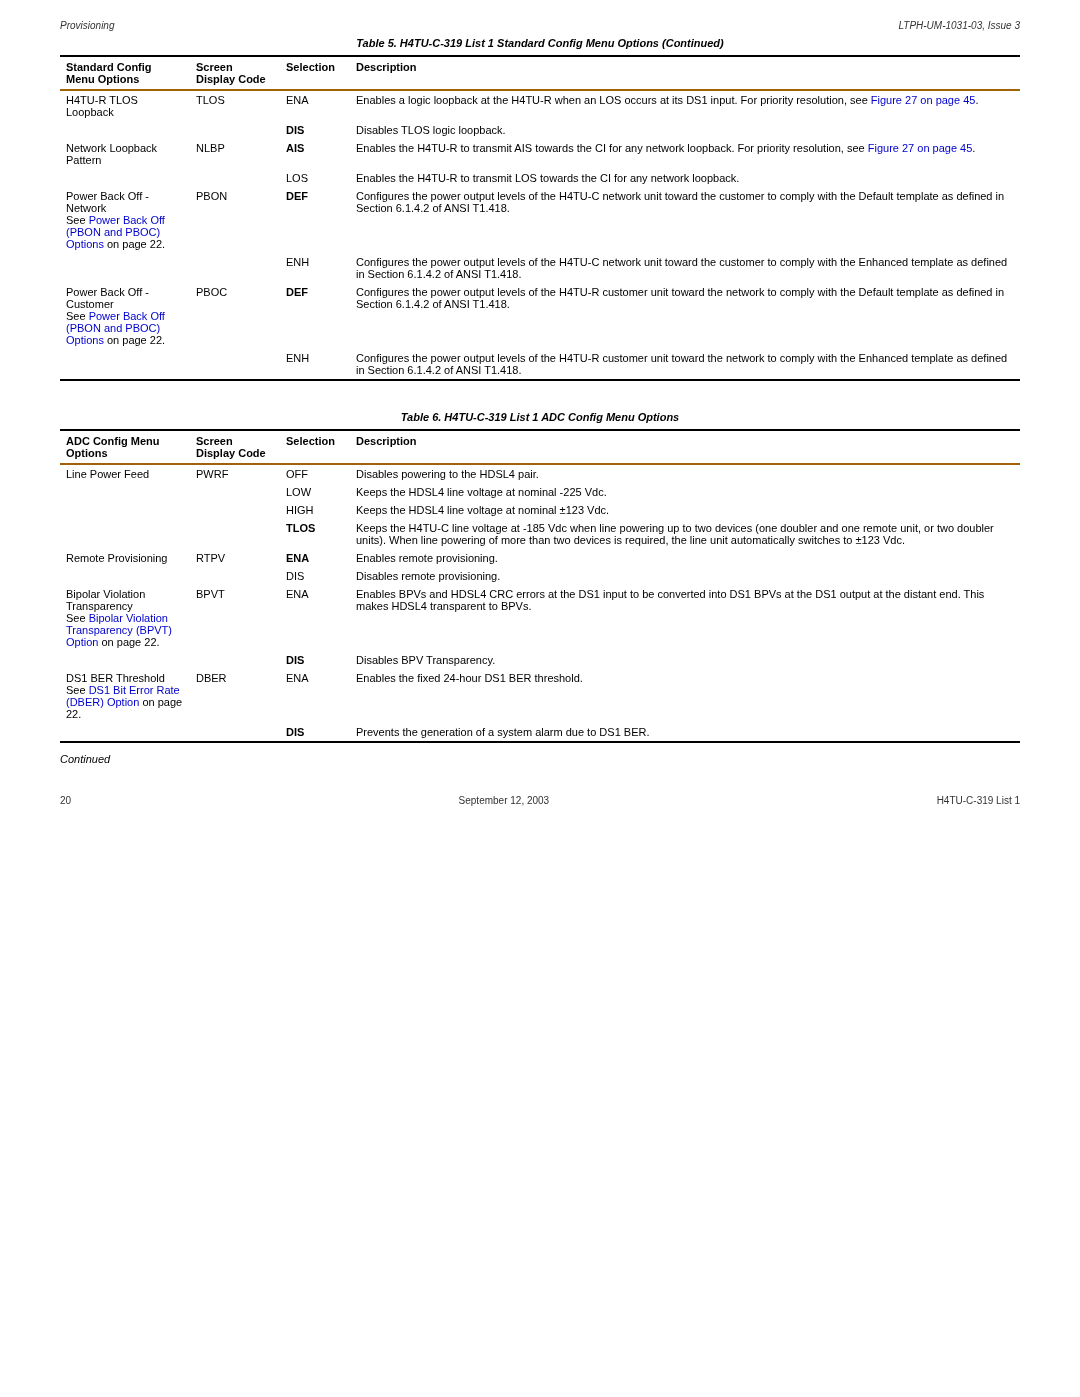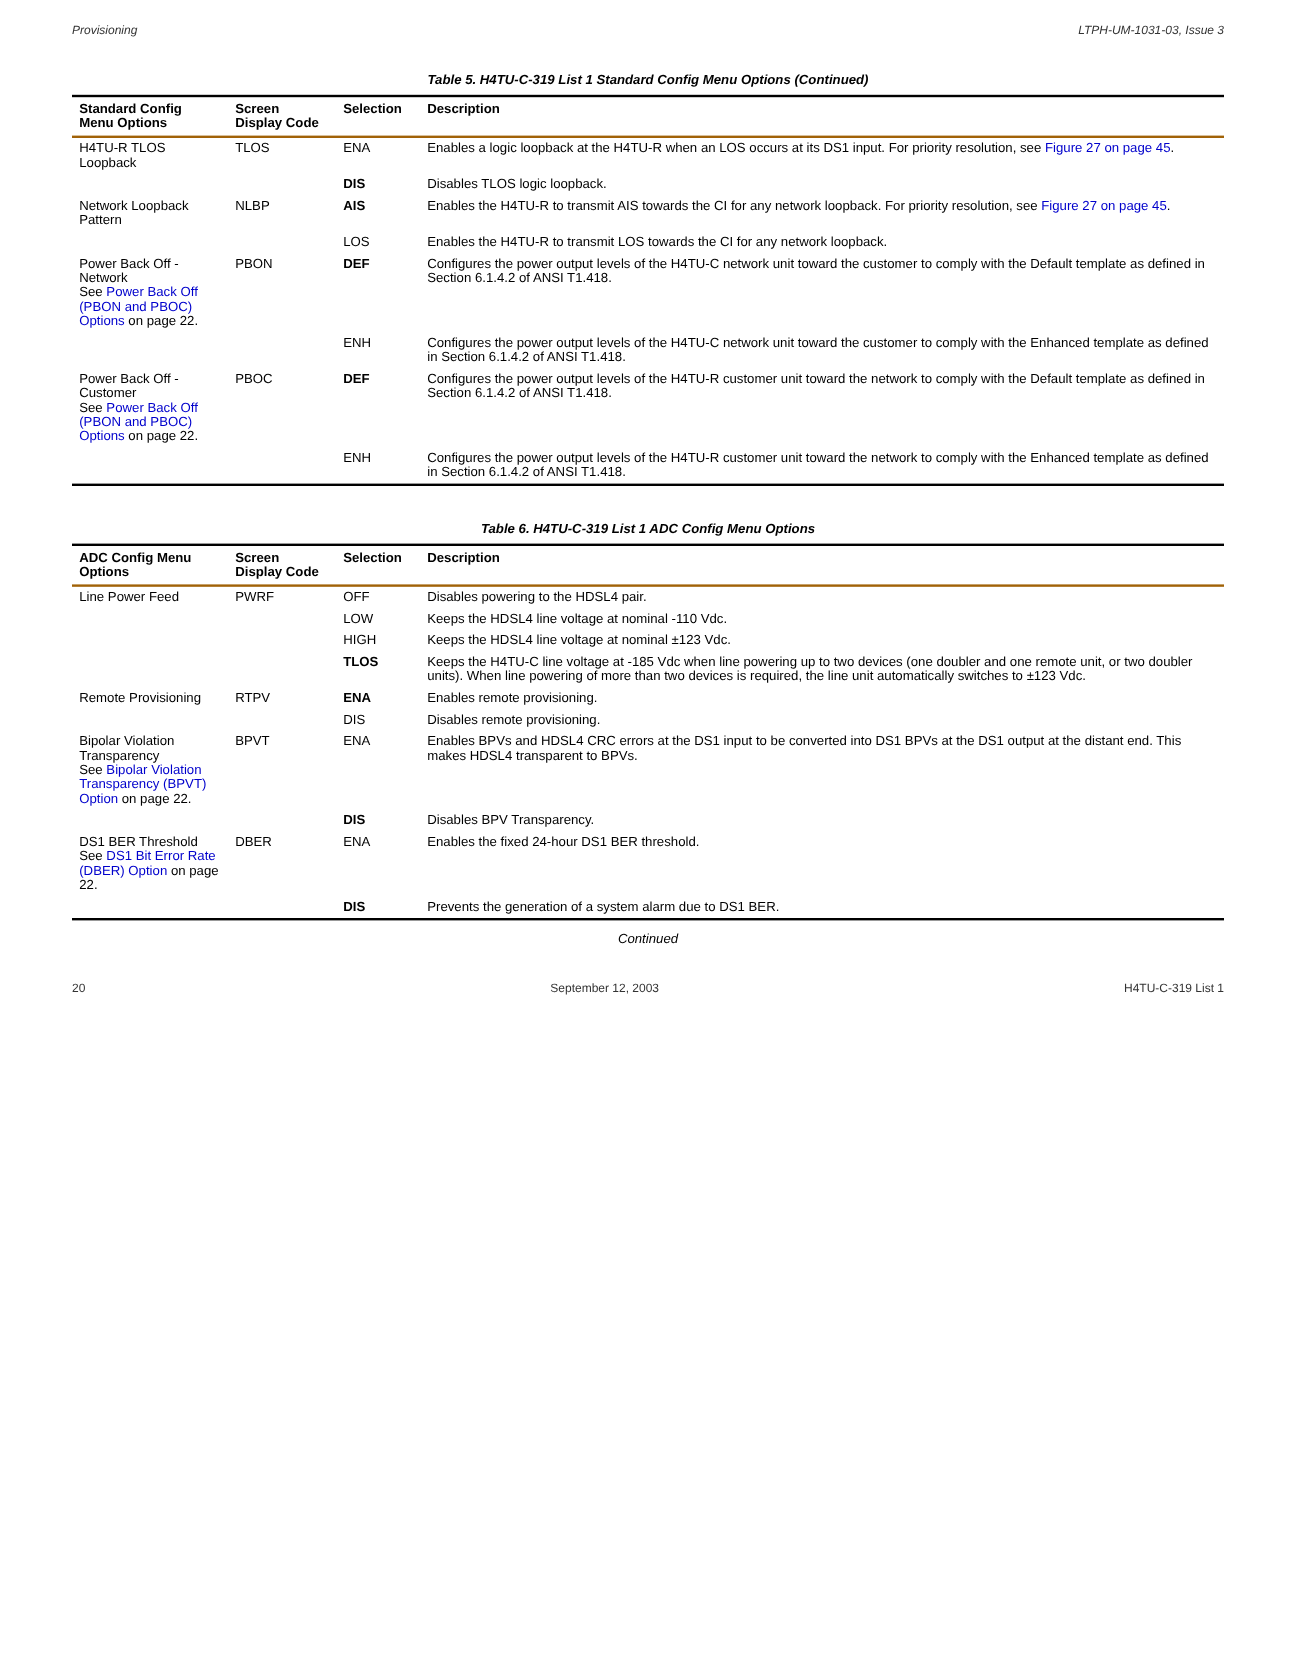--- a/index.html
+++ b/index.html
@@ -10,21 +10,21 @@
       background: #fff;
       width: 1080px;
       min-height: 1397px;
       padding: 20px 60px 40px 60px;
     }
     .page-header {
       display: flex;
       justify-content: space-between;
       font-style: italic;
       font-size: 10px;
-      margin-bottom: 30px;
+      margin-bottom: 6px;
       color: #333;
     }
     .table-caption {
       text-align: center;
       font-style: italic;
       font-weight: bold;
       font-size: 11px;
       margin-bottom: 6px;
     }
     table {
@@ -149,21 +149,21 @@
   <tr>
         <td>Line Power Feed</td>
         <td>PWRF</td>
         <td>OFF</td>
         <td>Disables powering to the HDSL4 pair.</td>
       </tr>
       <tr>
         <td></td>
         <td></td>
         <td>LOW</td>
-        <td>Keeps the HDSL4 line voltage at nominal -110 Vdc.</td>
+        <td>Keeps the HDSL4 line voltage at nominal -225 Vdc.</td>
       </tr>
       <tr>
         <td></td>
         <td></td>
         <td>HIGH</td>
         <td>Keeps the HDSL4 line voltage at nominal ±123 Vdc.</td>
       </tr>
       <tr>
         <td></td>
         <td></td>
@@ -202,19 +202,19 @@
       </tr>
       <tr>
         <td></td>
         <td></td>
         <td><b>DIS</b></td>
         <td>Prevents the generation of a system alarm due to DS1 BER.</td>
       </tr>
     </tbody>
 </table>
 
-<div style="text-align:center; font-style:italic; font-size:11px; margin-top:-20px;">Continued</div>
+<div style="text-align:left; font-style:italic; font-size:11px; margin-top:-20px;">Continued</div>
 
 <div class="page-footer">
   <span>20</span>
   <span class="footer-center">September 12, 2003</span>
   <span>H4TU-C-319 List 1</span>
 </div>
 
 </body></html>

